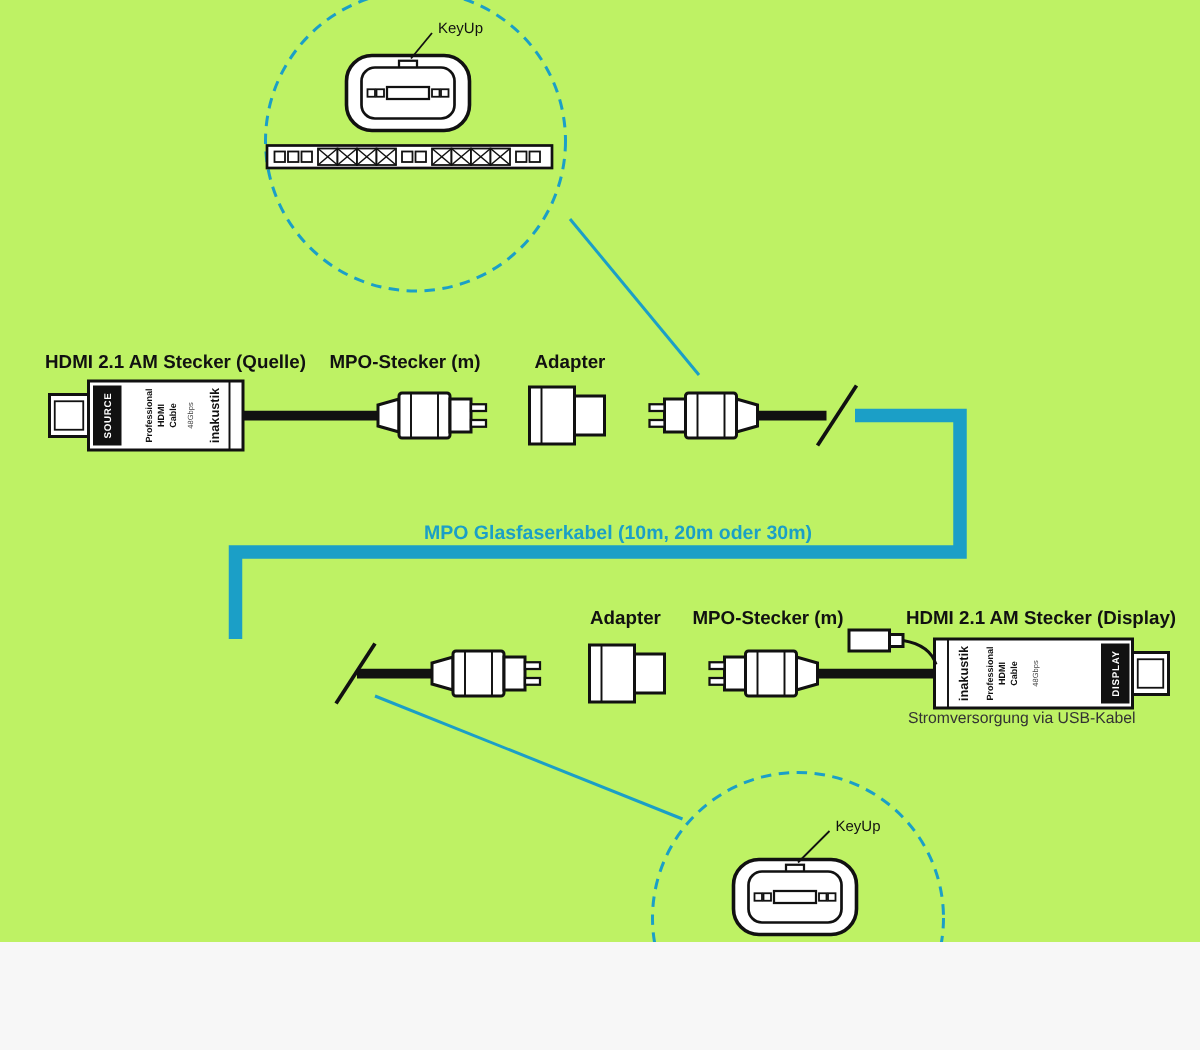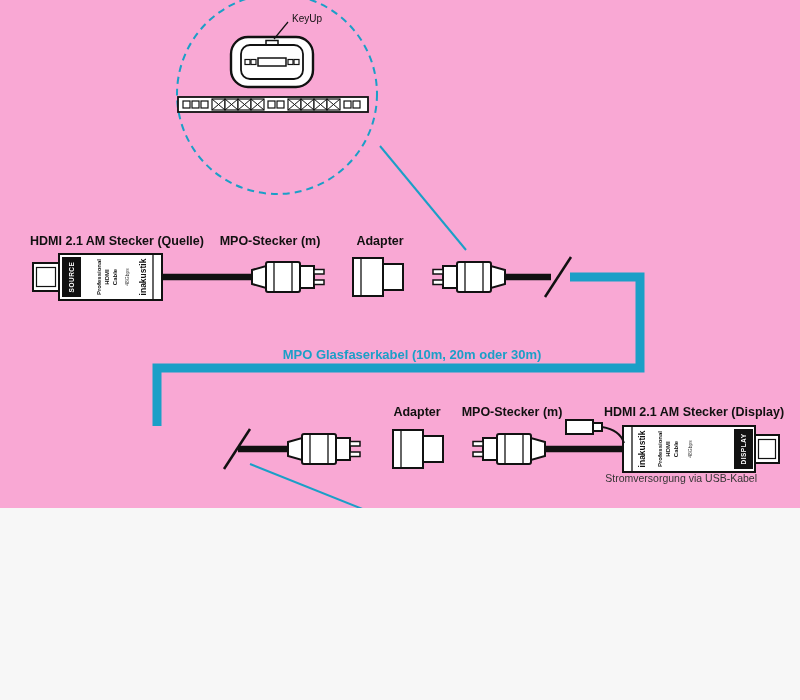--- a/index.html
+++ b/index.html
@@ -1,16 +1,16 @@
 <!DOCTYPE html>
 <html><head>
 <meta charset="utf-8">
 <style>
   html,body{margin:0;padding:0;background:#f7f7f7;}
-  .stage{width:800px;height:508px;position:relative;background:#f9a8d4;overflow:hidden;}
+  .stage{width:800px;height:628px;position:relative;background:#bef264;overflow:hidden;}
   svg{display:block;}
   svg text{font-family:"Liberation Sans",sans-serif;}
   .label{font-size:12.5px;font-weight:bold;fill:#111;}
   .cable-label{font-size:13px;font-weight:bold;fill:#1b9fc7;}
   .keyup{font-size:10px;fill:#111;}
   .note{font-size:10.5px;fill:#333;}
   .port-text{font-size:6.5px;font-weight:bold;fill:#fff;letter-spacing:.5px;}
   .brand-text{font-size:8.5px;font-weight:bold;fill:#111;}
   .product-text{font-size:6px;font-weight:bold;fill:#111;}
   .spec-text{font-size:5px;fill:#444;}

